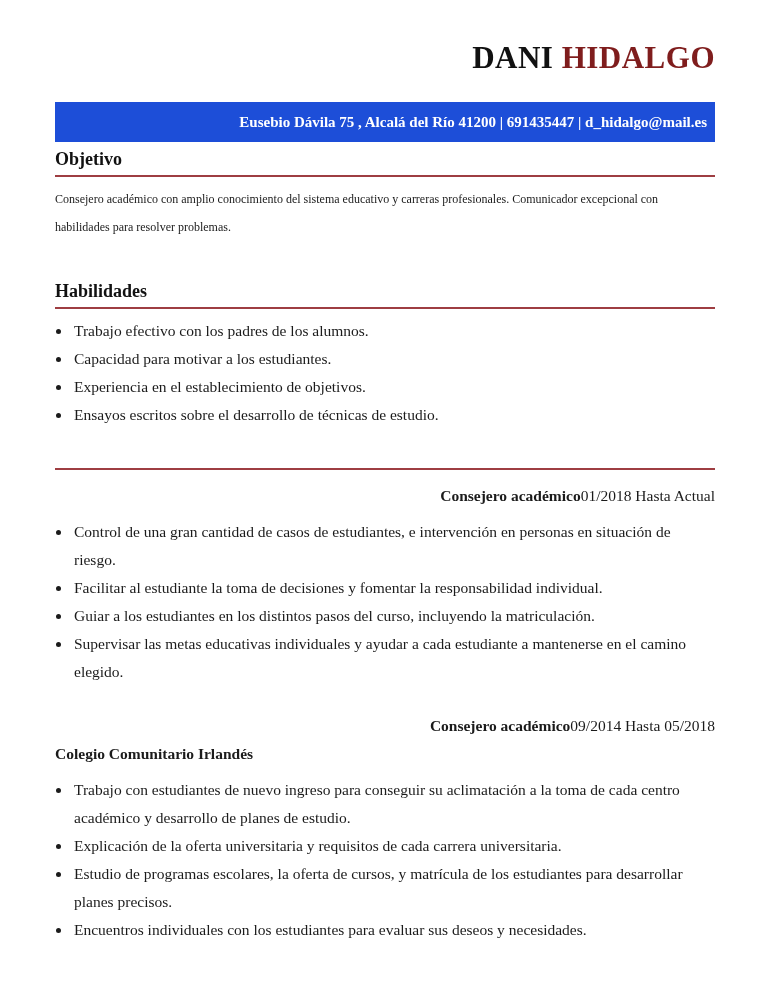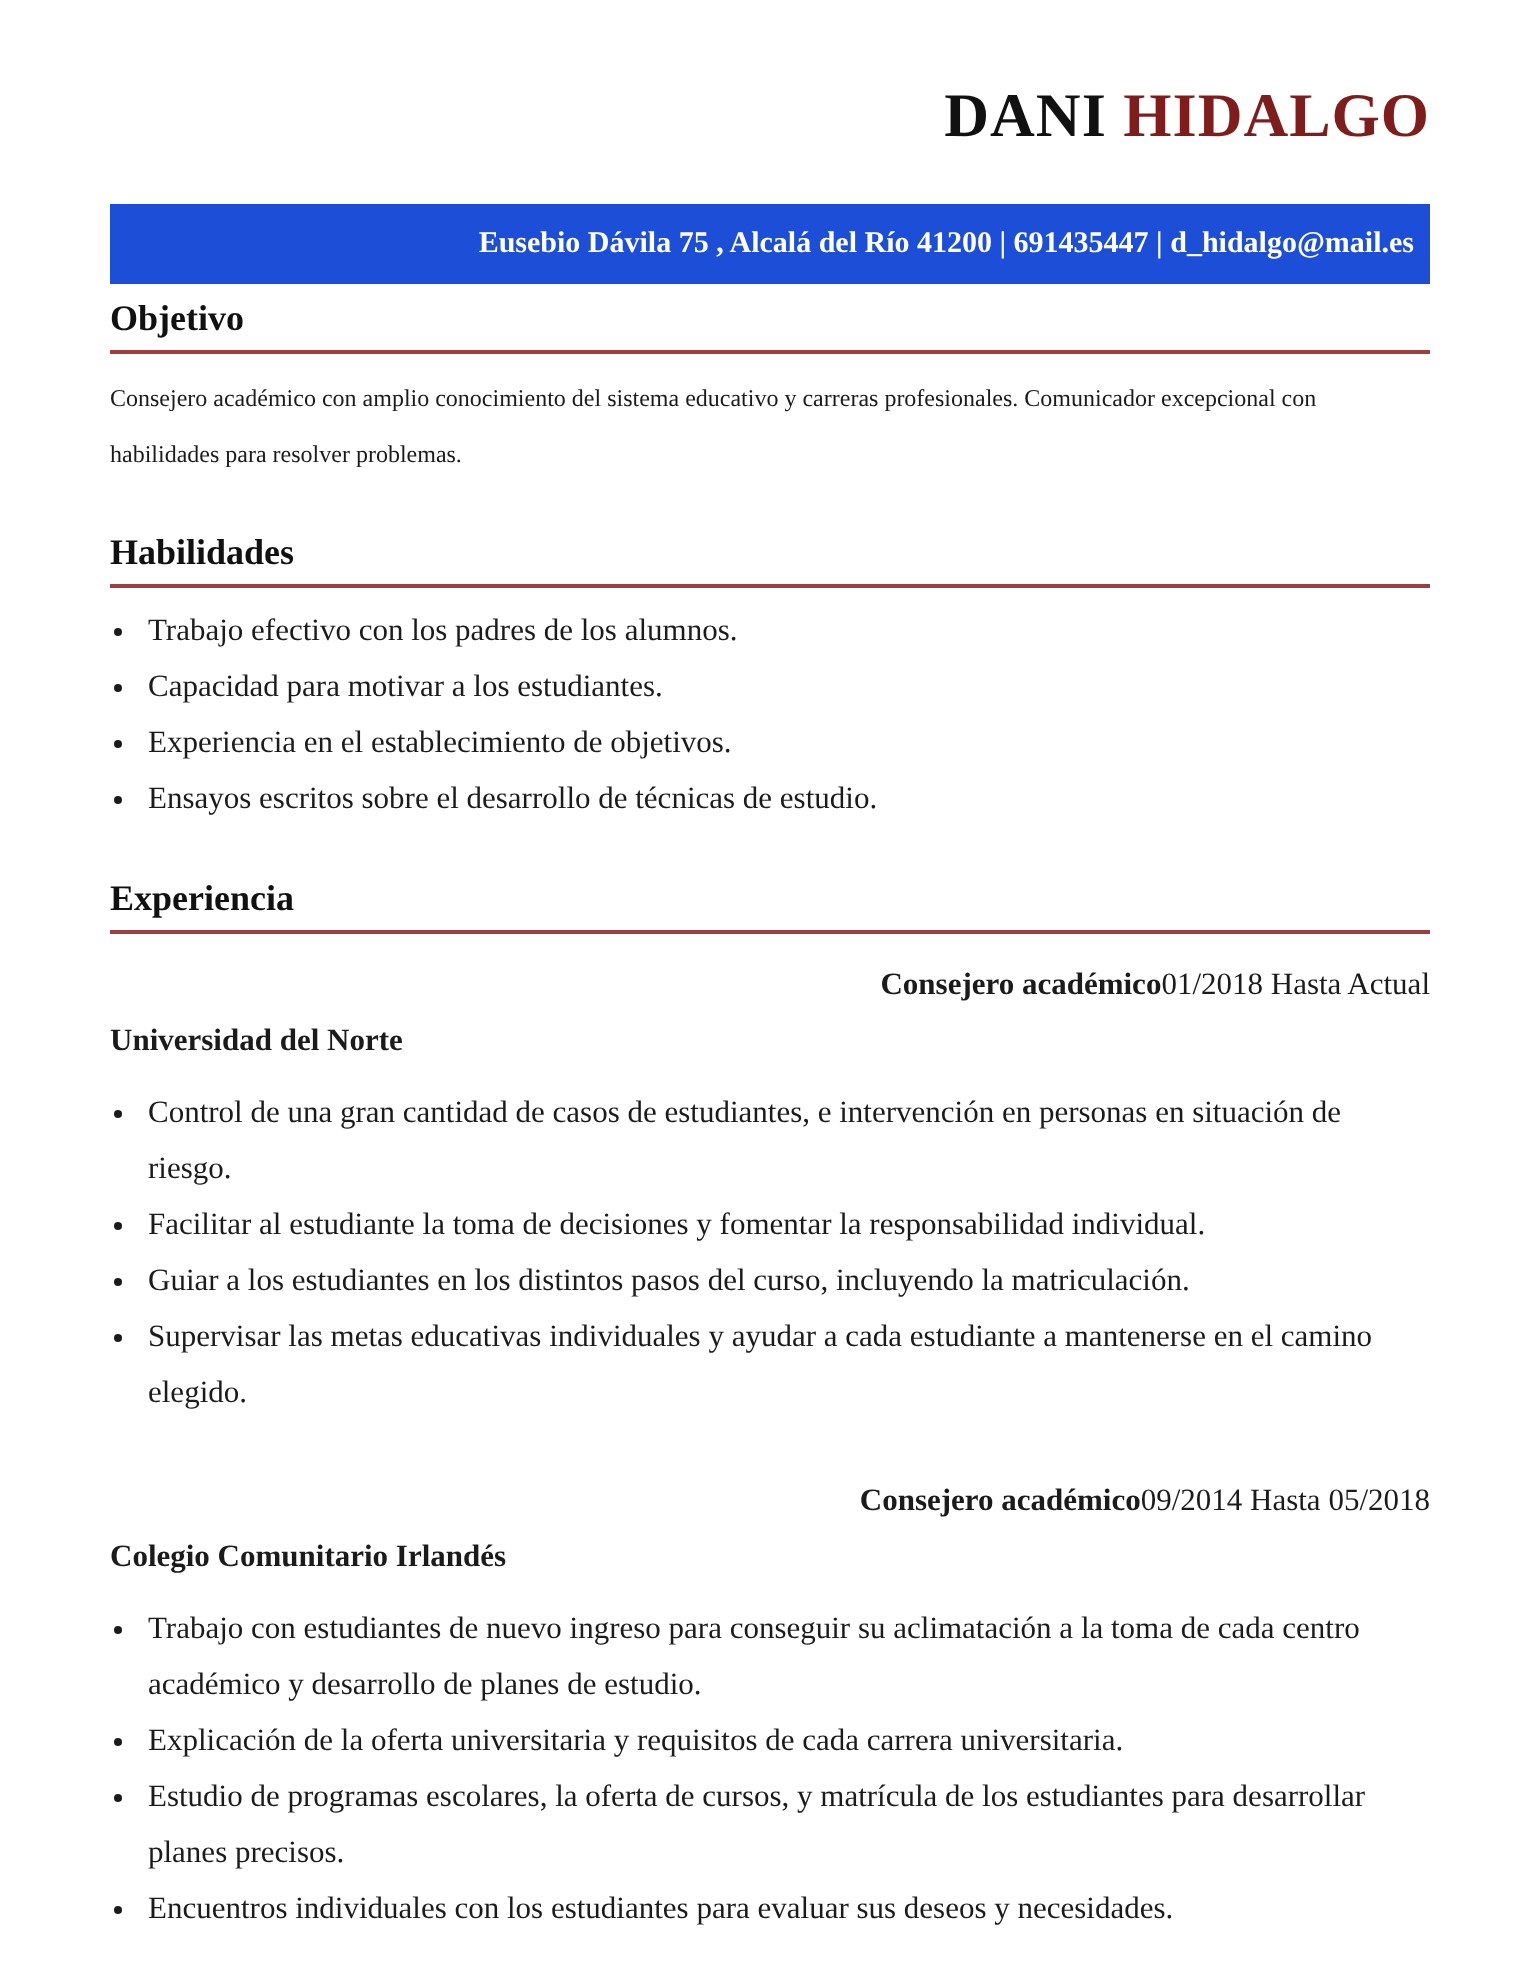--- a/index.html
+++ b/index.html
@@ -38,21 +38,21 @@
     color: #ffffff;
     font-size: 15px;
     font-weight: bold;
     line-height: 20px;
     text-align: right;
     padding: 10px 8px;
     margin-bottom: 0;
   }
   
   section { margin-top: 6px; }
-  section + section { margin-top: 24px; }
+  section + section { margin-top: 39px; }
   .section-title {
     margin: 0;
     font-size: 18px;
     line-height: 22px;
     font-weight: bold;
     color: #111111;
     padding-bottom: 5px;
   }
   .section-rule {
     height: 0;
@@ -115,29 +115,27 @@
     <hr class="section-rule">
     <ul class="bullets">
       <li>Trabajo efectivo con los padres de los alumnos.</li>
       <li>Capacidad para motivar a los estudiantes.</li>
       <li>Experiencia en el establecimiento de objetivos.</li>
       <li>Ensayos escritos sobre el desarrollo de técnicas de estudio.</li>
     </ul>
   </section>
 
   <section>
-    <h2 class="section-title">Experiencia</h2>
     <hr class="section-rule">
 
     <div class="job">
       <div class="job-row">
         <span class="job-role">Consejero académico</span>
         <span class="job-dates">01/2018 Hasta Actual</span>
       </div>
-      <div class="job-employer">Universidad del Norte</div>
       <ul class="bullets">
         <li>Control de una gran cantidad de casos de estudiantes, e intervención en personas en situación de riesgo.</li>
         <li>Facilitar al estudiante la toma de decisiones y fomentar la responsabilidad individual.</li>
         <li>Guiar a los estudiantes en los distintos pasos del curso, incluyendo la matriculación.</li>
         <li>Supervisar las metas educativas individuales y ayudar a cada estudiante a mantenerse en el camino elegido.</li>
       </ul>
     </div>
 
     <div class="job">
       <div class="job-row">

